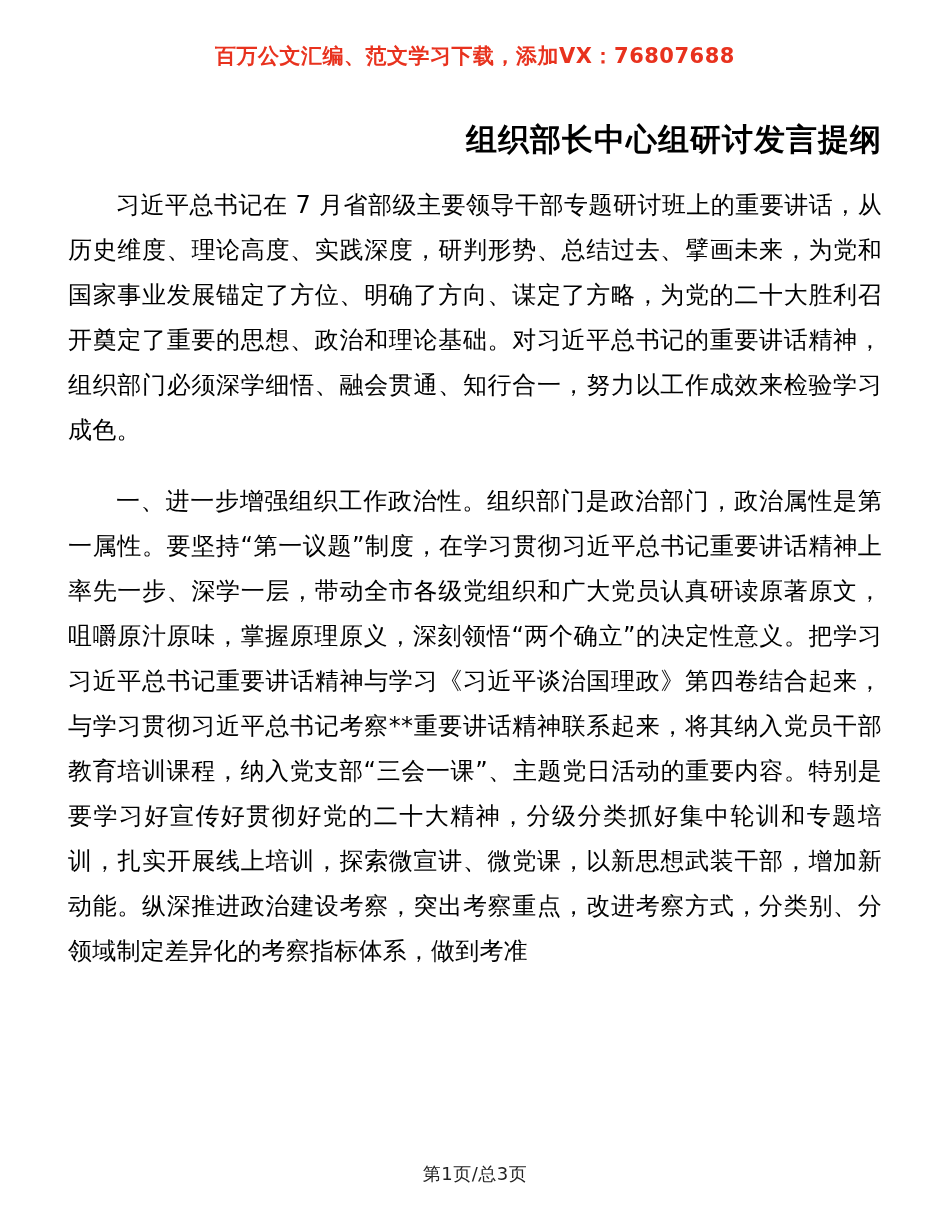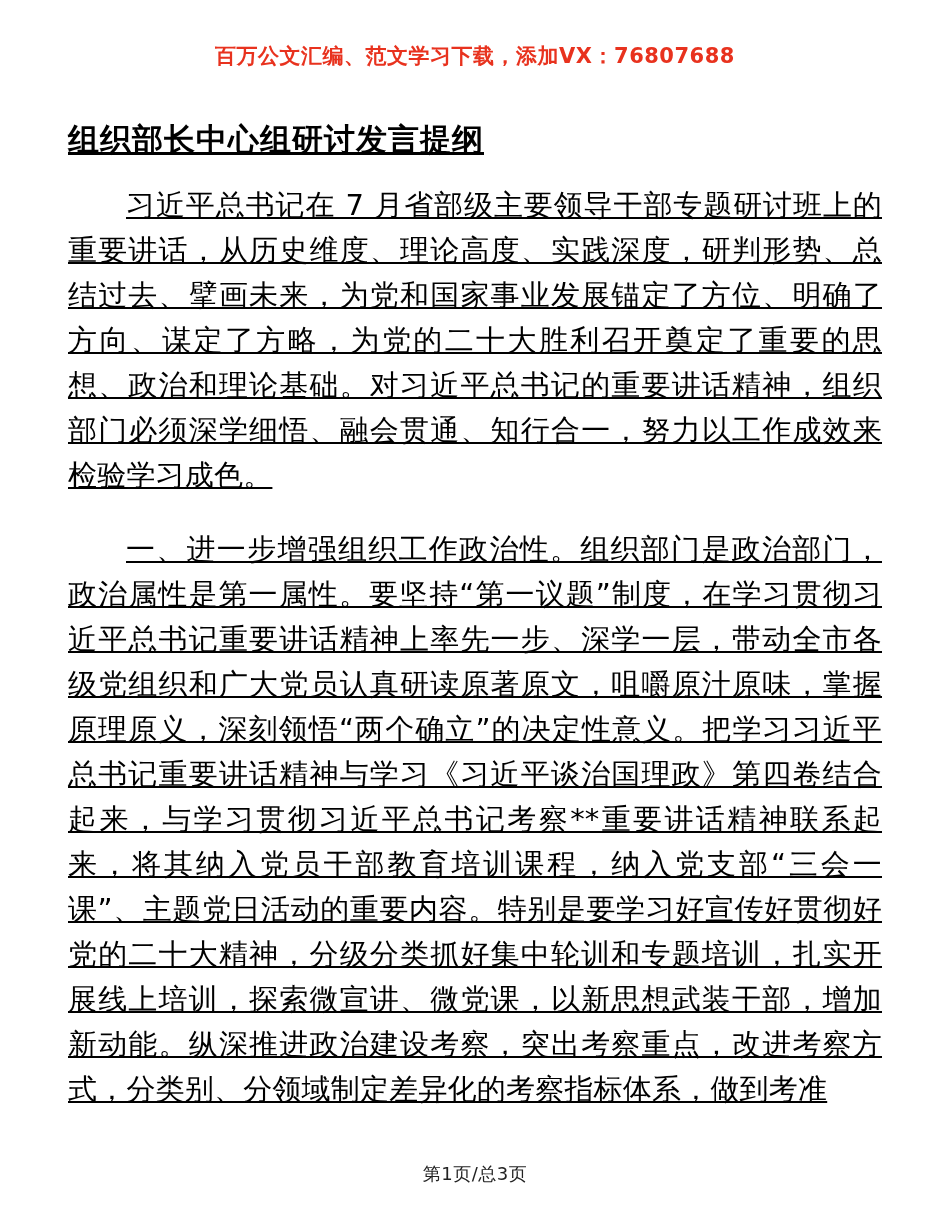--- a/index.html
+++ b/index.html
@@ -32,36 +32,34 @@
   }
   .eval-warning {
     text-align: center;
     color: #e8574a;
     font-family: "DejaVu Serif", "Liberation Serif", serif;
     font-size: 19.5px;
     letter-spacing: 0.6px;
     padding-top: 27px;
   }
   .doc-title {
-    text-align: left;
+    text-align: right;
     font-size: 31px;
     font-weight: bold;
     letter-spacing: 1px;
     padding-top: 28px;
     color: #000;
-    text-decoration: underline;
   }
   .body-text {
-    font-size: 29px;
+    font-size: 24px;
     line-height: 45px;
     text-align: justify;
     text-justify: inter-ideograph;
     letter-spacing: 0.2px;
     margin-top: 22px;
-    text-decoration: underline;
   }
   .body-text.p2 {
     margin-top: 26px;
   }
   .indent {
     text-indent: 2em;
   }
   .footer {
     position: absolute;
     left: 0;

